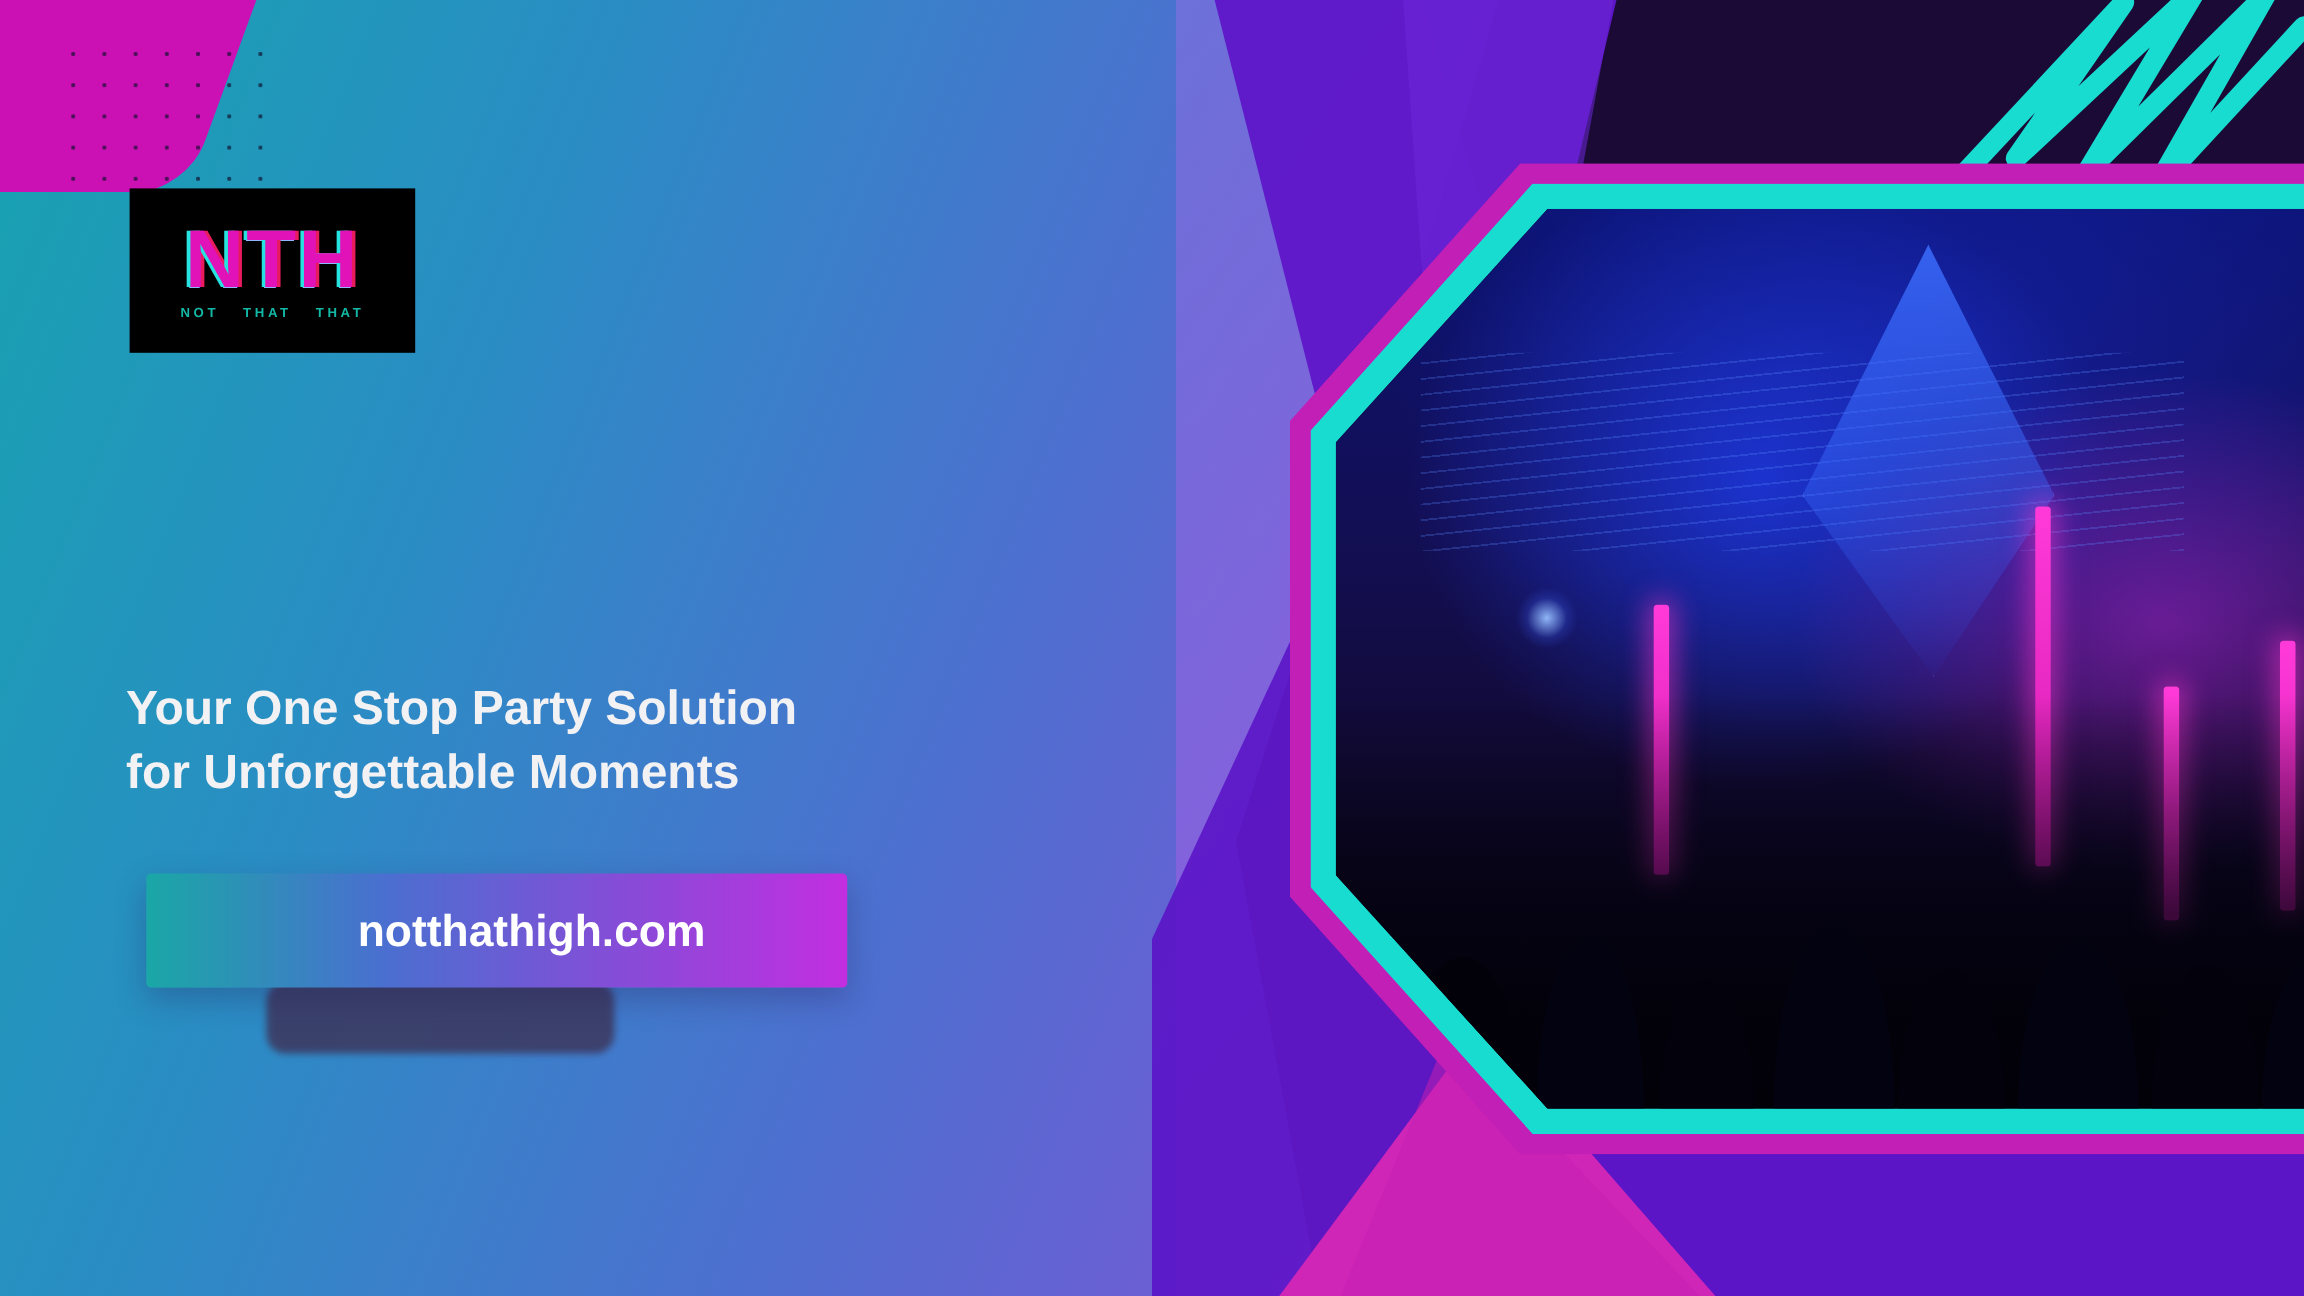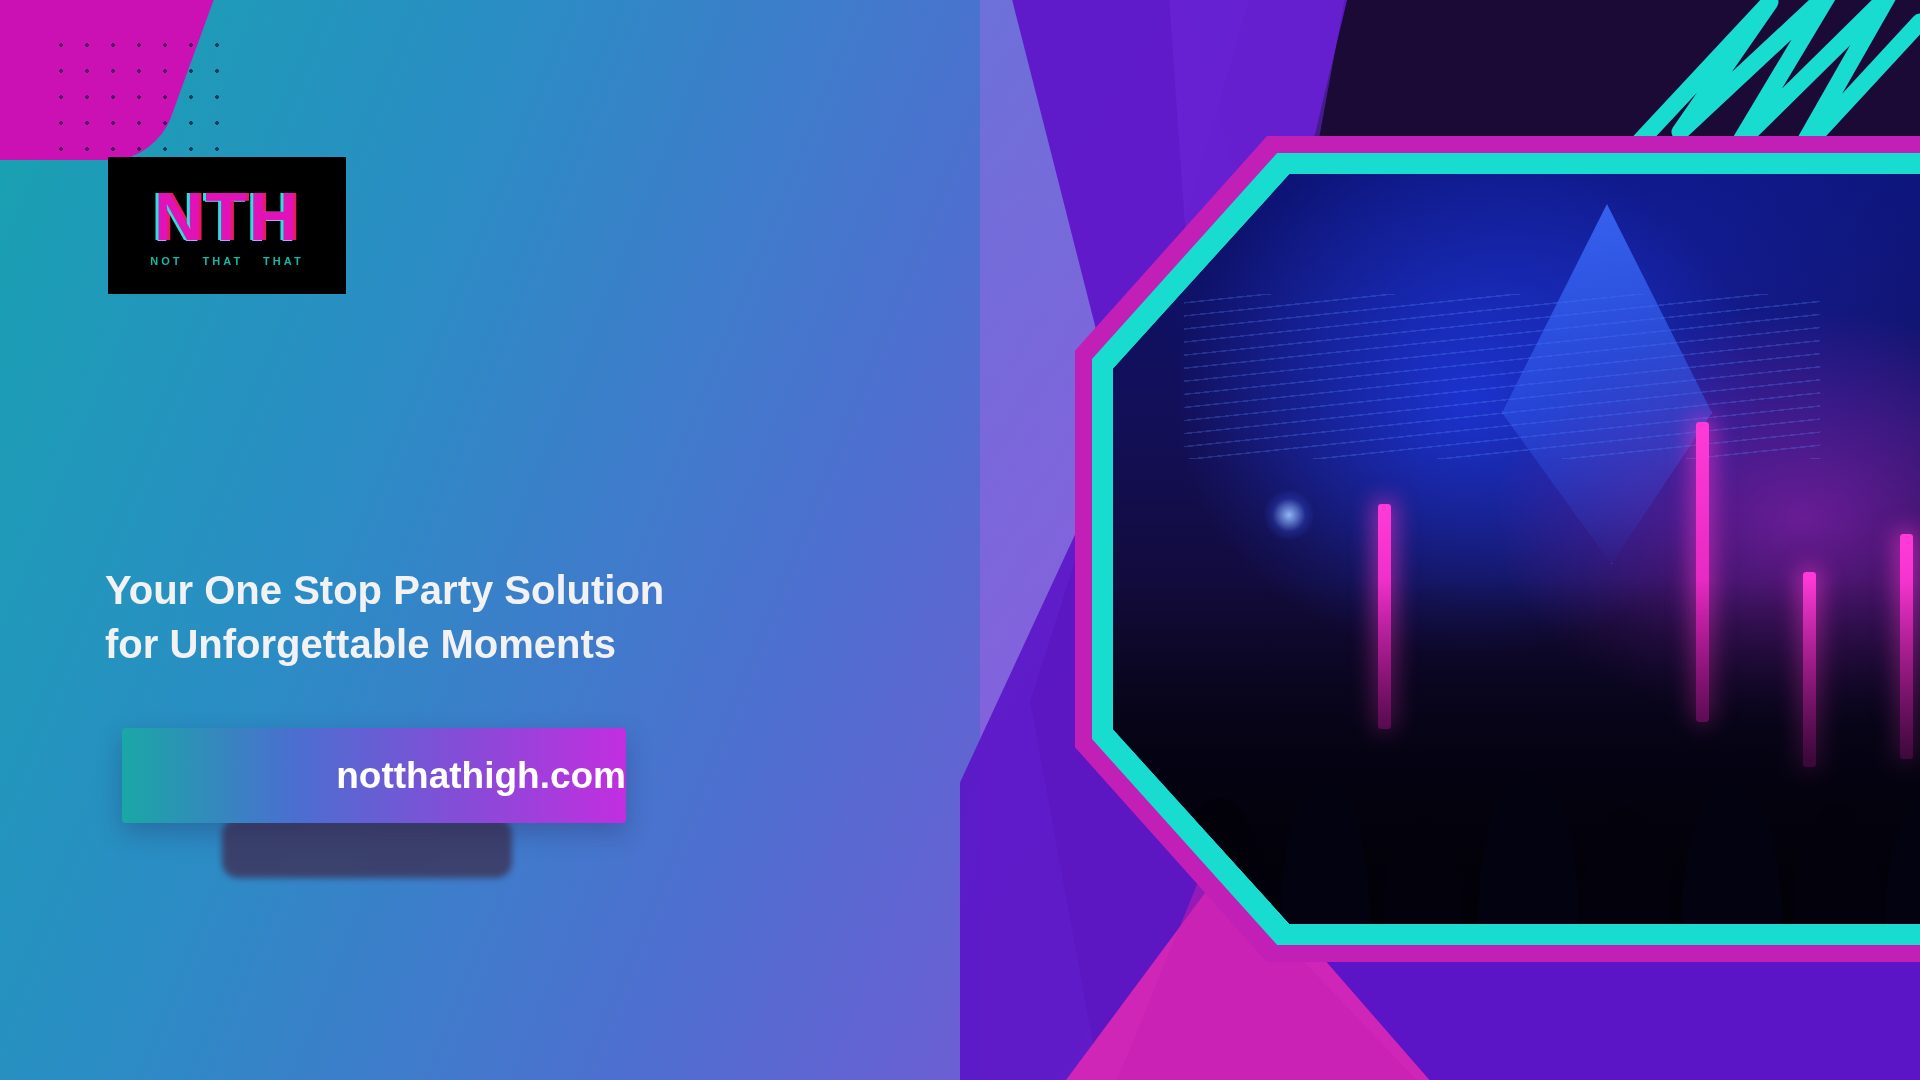--- a/index.html
+++ b/index.html
@@ -223,28 +223,28 @@
   .cta-shadow {
     position:absolute; left:222px; top:818px;
     width:290px; height:60px;
     background:#3c3b63;
     border-radius:16px;
     filter:blur(3px);
     opacity:.9;
   }
   .cta {
     position:absolute; left:122px; top:728px;
-    width:504px; height:95px;
+    width:584px; height:95px;
     border:none;
     border-radius:4px;
     background:linear-gradient(90deg,#1aa7a6 0%, #4a6fd0 34%, #8a4ad8 70%, #c22ee0 100%);
     color:#ffffff;
     font-family:"Liberation Sans", sans-serif;
     font-size:37px; font-weight:bold;
-    text-align:right;
+    text-align:center;
     padding-left:58px;
     cursor:pointer;
     box-shadow:0 10px 26px rgba(40,20,80,.28);
   }
 </style>
 </head>
 <body>
 
 <div class="banner">
 

